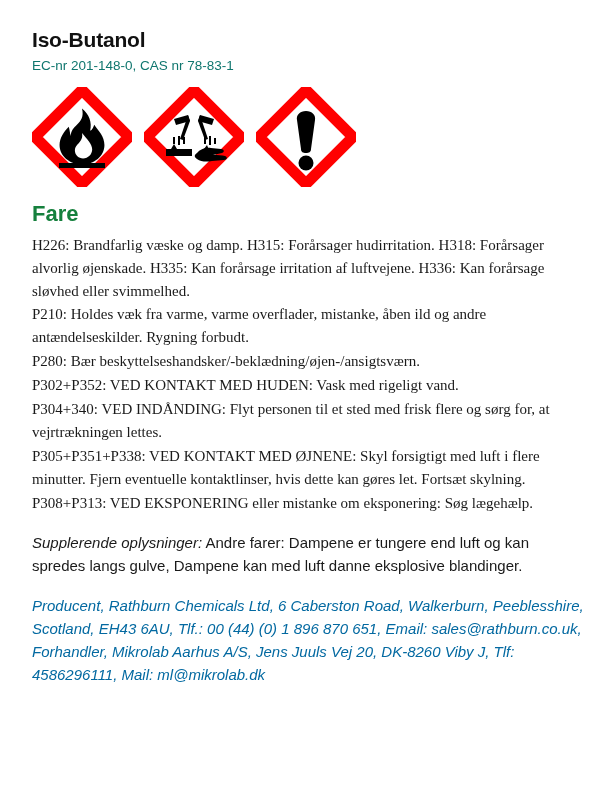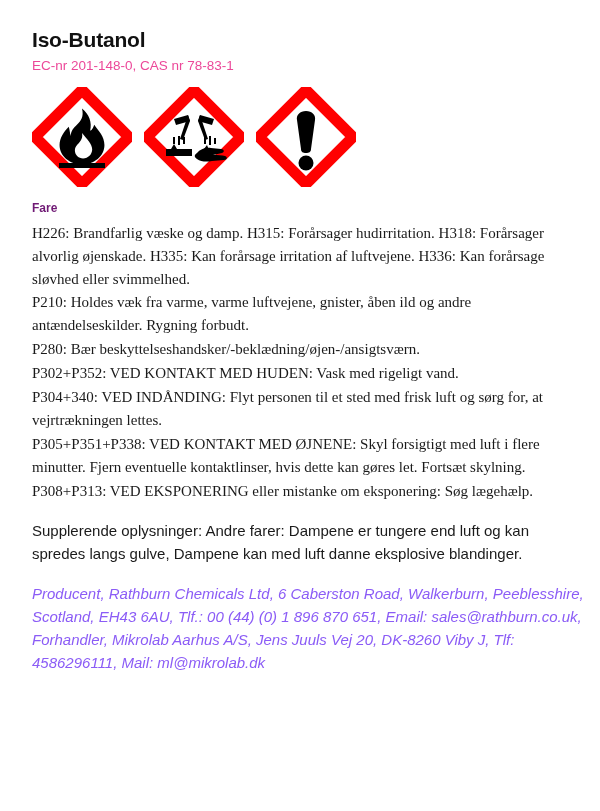--- a/index.html
+++ b/index.html
@@ -31,44 +31,44 @@
     font-weight: bold;
     letter-spacing: -0.2px;
     line-height: 1.1;
     margin: 0 0 7px 0;
     color: #111111;
   }
   .product-ids {
     font-size: 13.5px;
     line-height: 1.2;
     margin: 0 0 13px 0;
-    color: #ec4899;
+    color: #0f766e;
   }
 
   
   .pictogram-row {
     display: flex;
     flex-direction: row;
     gap: 12px;
     margin: 0 0 14px 0;
   }
   .pictogram {
     width: 100px;
     height: 100px;
     flex: 0 0 auto;
     display: block;
   }
 
   
   .signal-word {
-    font-size: 12px;
+    font-size: 22px;
     font-weight: bold;
     line-height: 1.2;
     margin: 0 0 6px 0;
-    color: #701a75;
+    color: #15803d;
   }
 
   
   .statement-list {
     margin: 0;
     padding: 0;
     list-style: none;
     font-family: Liberation Serif, serif;
   }
   .statement {
@@ -78,28 +78,29 @@
     color: #1a1a1a;
   }
 
   .supplementary-block {
     font-size: 15px;
     line-height: 1.53;
     margin: 17px 0 0 0;
     color: #1a1a1a;
   }
   .supplementary-label {
+    font-style: italic;
   }
 
   .supplier-block {
     font-size: 15px;
     line-height: 1.53;
     font-style: italic;
     margin: 17px 0 0 0;
-    color: #8b5cf6;
+    color: #0369a1;
   }
 </style>
 </head>
 <body>
 
 <div class="label-sheet">
 
   <h1 class="product-title">Iso-Butanol</h1>
 
   <div class="product-ids">EC-nr 201-148-0, CAS nr 78-83-1</div>
@@ -162,24 +163,24 @@
       <path fill="#000000" d="M50,24 c6,0 10,4 9,9 l-4,29 c0,3 -2,4 -5,4 c-3,0 -5,-1 -5,-4 l-4,-29 c-1,-5 3,-9 9,-9z"></path>
       <circle cx="50" cy="76" r="7.5" fill="#000000"></circle>
     </svg>
 
   </div>
 
   <div class="signal-word">Fare</div>
 
   <div class="statement-list">
     <p class="statement">H226: Brandfarlig væske og damp. H315: Forårsager hudirritation. H318: Forårsager alvorlig øjenskade. H335: Kan forårsage irritation af luftvejene. H336: Kan forårsage sløvhed eller svimmelhed.</p>
-    <p class="statement">P210: Holdes væk fra varme, varme luftvejene, gnister, åben ild og andre antændelseskilder. Rygning forbudt.</p>
+    <p class="statement">P210: Holdes væk fra varme, varme overflader, mistanke, åben ild og andre antændelseskilder. Rygning forbudt.</p>
     <p class="statement">P280: Bær beskyttelseshandsker/-beklædning/øjen-/ansigtsværn.</p>
     <p class="statement">P302+P352: VED KONTAKT MED HUDEN: Vask med rigeligt vand.</p>
-    <p class="statement">P304+340: VED INDÅNDING: Flyt personen til et sted med frisk luft og sørg for, at vejrtrækningen lettes.</p>
+    <p class="statement">P304+340: VED INDÅNDING: Flyt personen til et sted med frisk flere og sørg for, at vejrtrækningen lettes.</p>
     <p class="statement">P305+P351+P338: VED KONTAKT MED ØJNENE: Skyl forsigtigt med luft i flere minutter. Fjern eventuelle kontaktlinser, hvis dette kan gøres let. Fortsæt skylning.</p>
     <p class="statement">P308+P313: VED EKSPONERING eller mistanke om eksponering: Søg lægehælp.</p>
   </div>
 
   <p class="supplementary-block"><span class="supplementary-label">Supplerende oplysninger:</span><span> Andre farer: Dampene er tungere end luft og kan spredes langs gulve, Dampene kan med luft danne eksplosive blandinger.</span></p>
 
   <p class="supplier-block">Producent, Rathburn Chemicals Ltd, 6 Caberston Road, Walkerburn, Peeblesshire, Scotland, EH43 6AU, Tlf.: 00 (44) (0) 1 896 870 651, Email: sales@rathburn.co.uk, Forhandler, Mikrolab Aarhus A/S, Jens Juuls Vej 20, DK-8260 Viby J, Tlf: 4586296111, Mail: ml@mikrolab.dk</p>
 
 </div>
 

